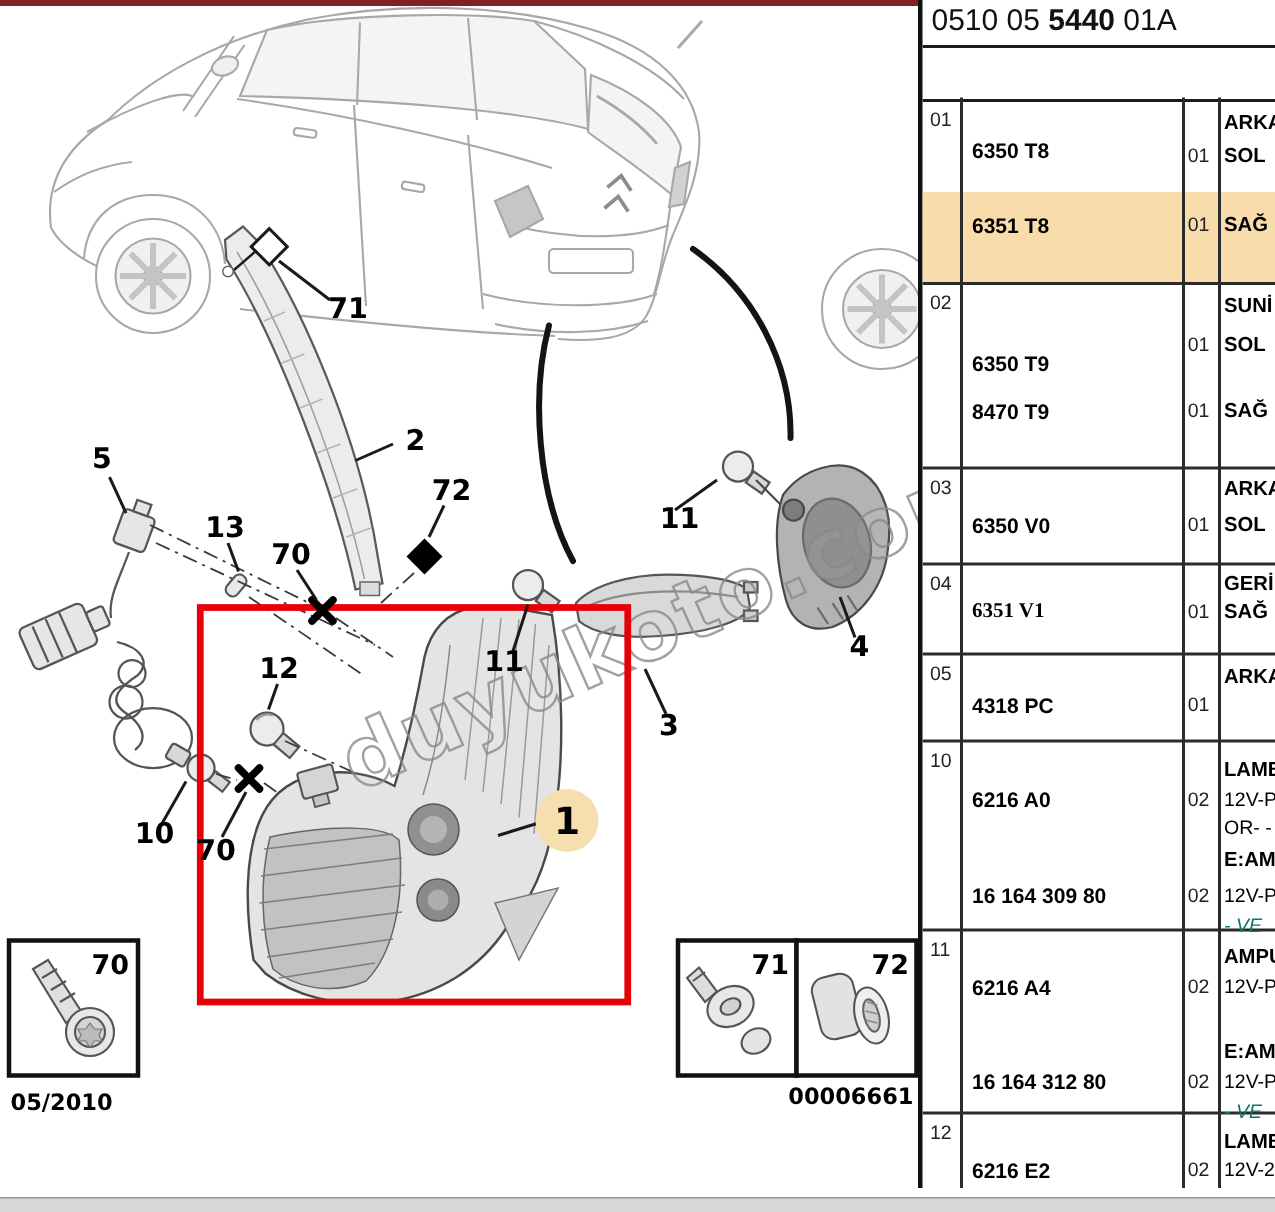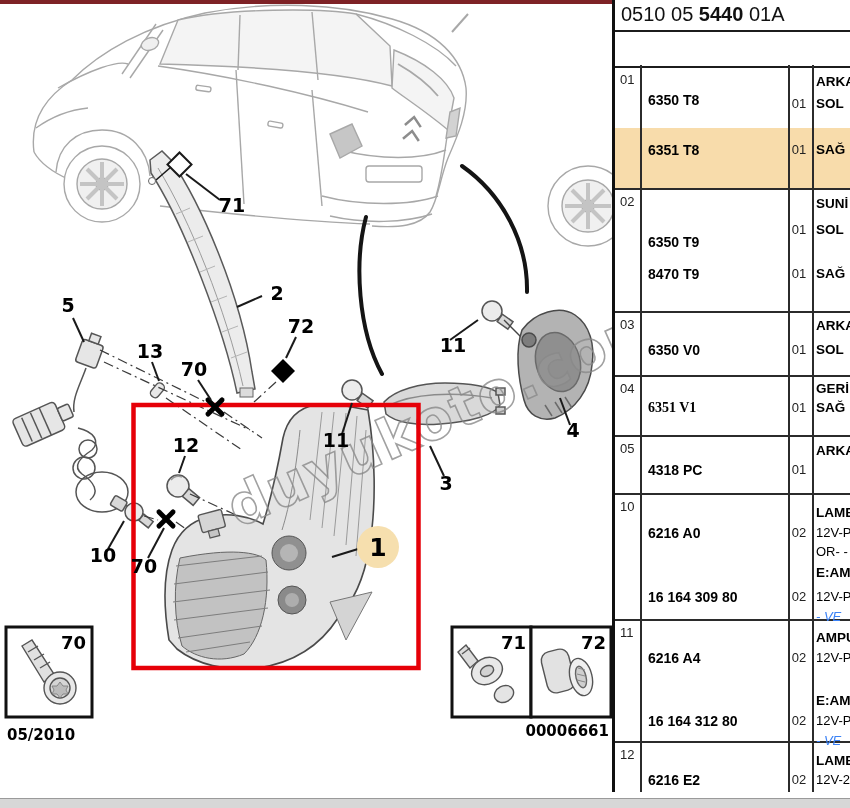--- a/index.html
+++ b/index.html
@@ -15,21 +15,21 @@
   .t-spacer{height:34px;border-bottom:2px solid #1c1c1c;}
   .tgroup{position:relative;border-bottom:2px solid #2b2b2b;}
   .tgroup .ref{position:absolute;left:5px;top:4px;font-size:13px;color:#222;}
   .tgroup .hl{position:absolute;left:0;right:0;background:#f8dcab;z-index:0;}
   .prt{position:absolute;left:33px;font-weight:bold;font-size:14px;color:#000;
        white-space:nowrap;z-index:1;}
   .qty{position:absolute;left:171px;width:26px;text-align:center;font-size:13px;
        color:#222;z-index:1;}
   .dsc{position:absolute;left:201px;font-size:13px;color:#000;white-space:nowrap;z-index:1;}
   .dsc.b{font-weight:bold;font-size:13.5px;}
-  .dsc.g{color:#3b82f6;font-style:italic;}
+  .dsc.g{color:#0f766e;font-style:italic;}
   .vline{position:absolute;top:65px;bottom:0;width:2px;background:#2b2b2b;z-index:2;}
   .v1{left:25px;} .v2{left:173px;} .v3{left:197px;}
   
   .hscroll{position:absolute;left:0;top:798px;width:850px;height:10px;
            background:#d7d7d7;border-top:1px solid #9a9a9a;}
 </style>
 </head>
 <body>
 
 <div class="stage">

